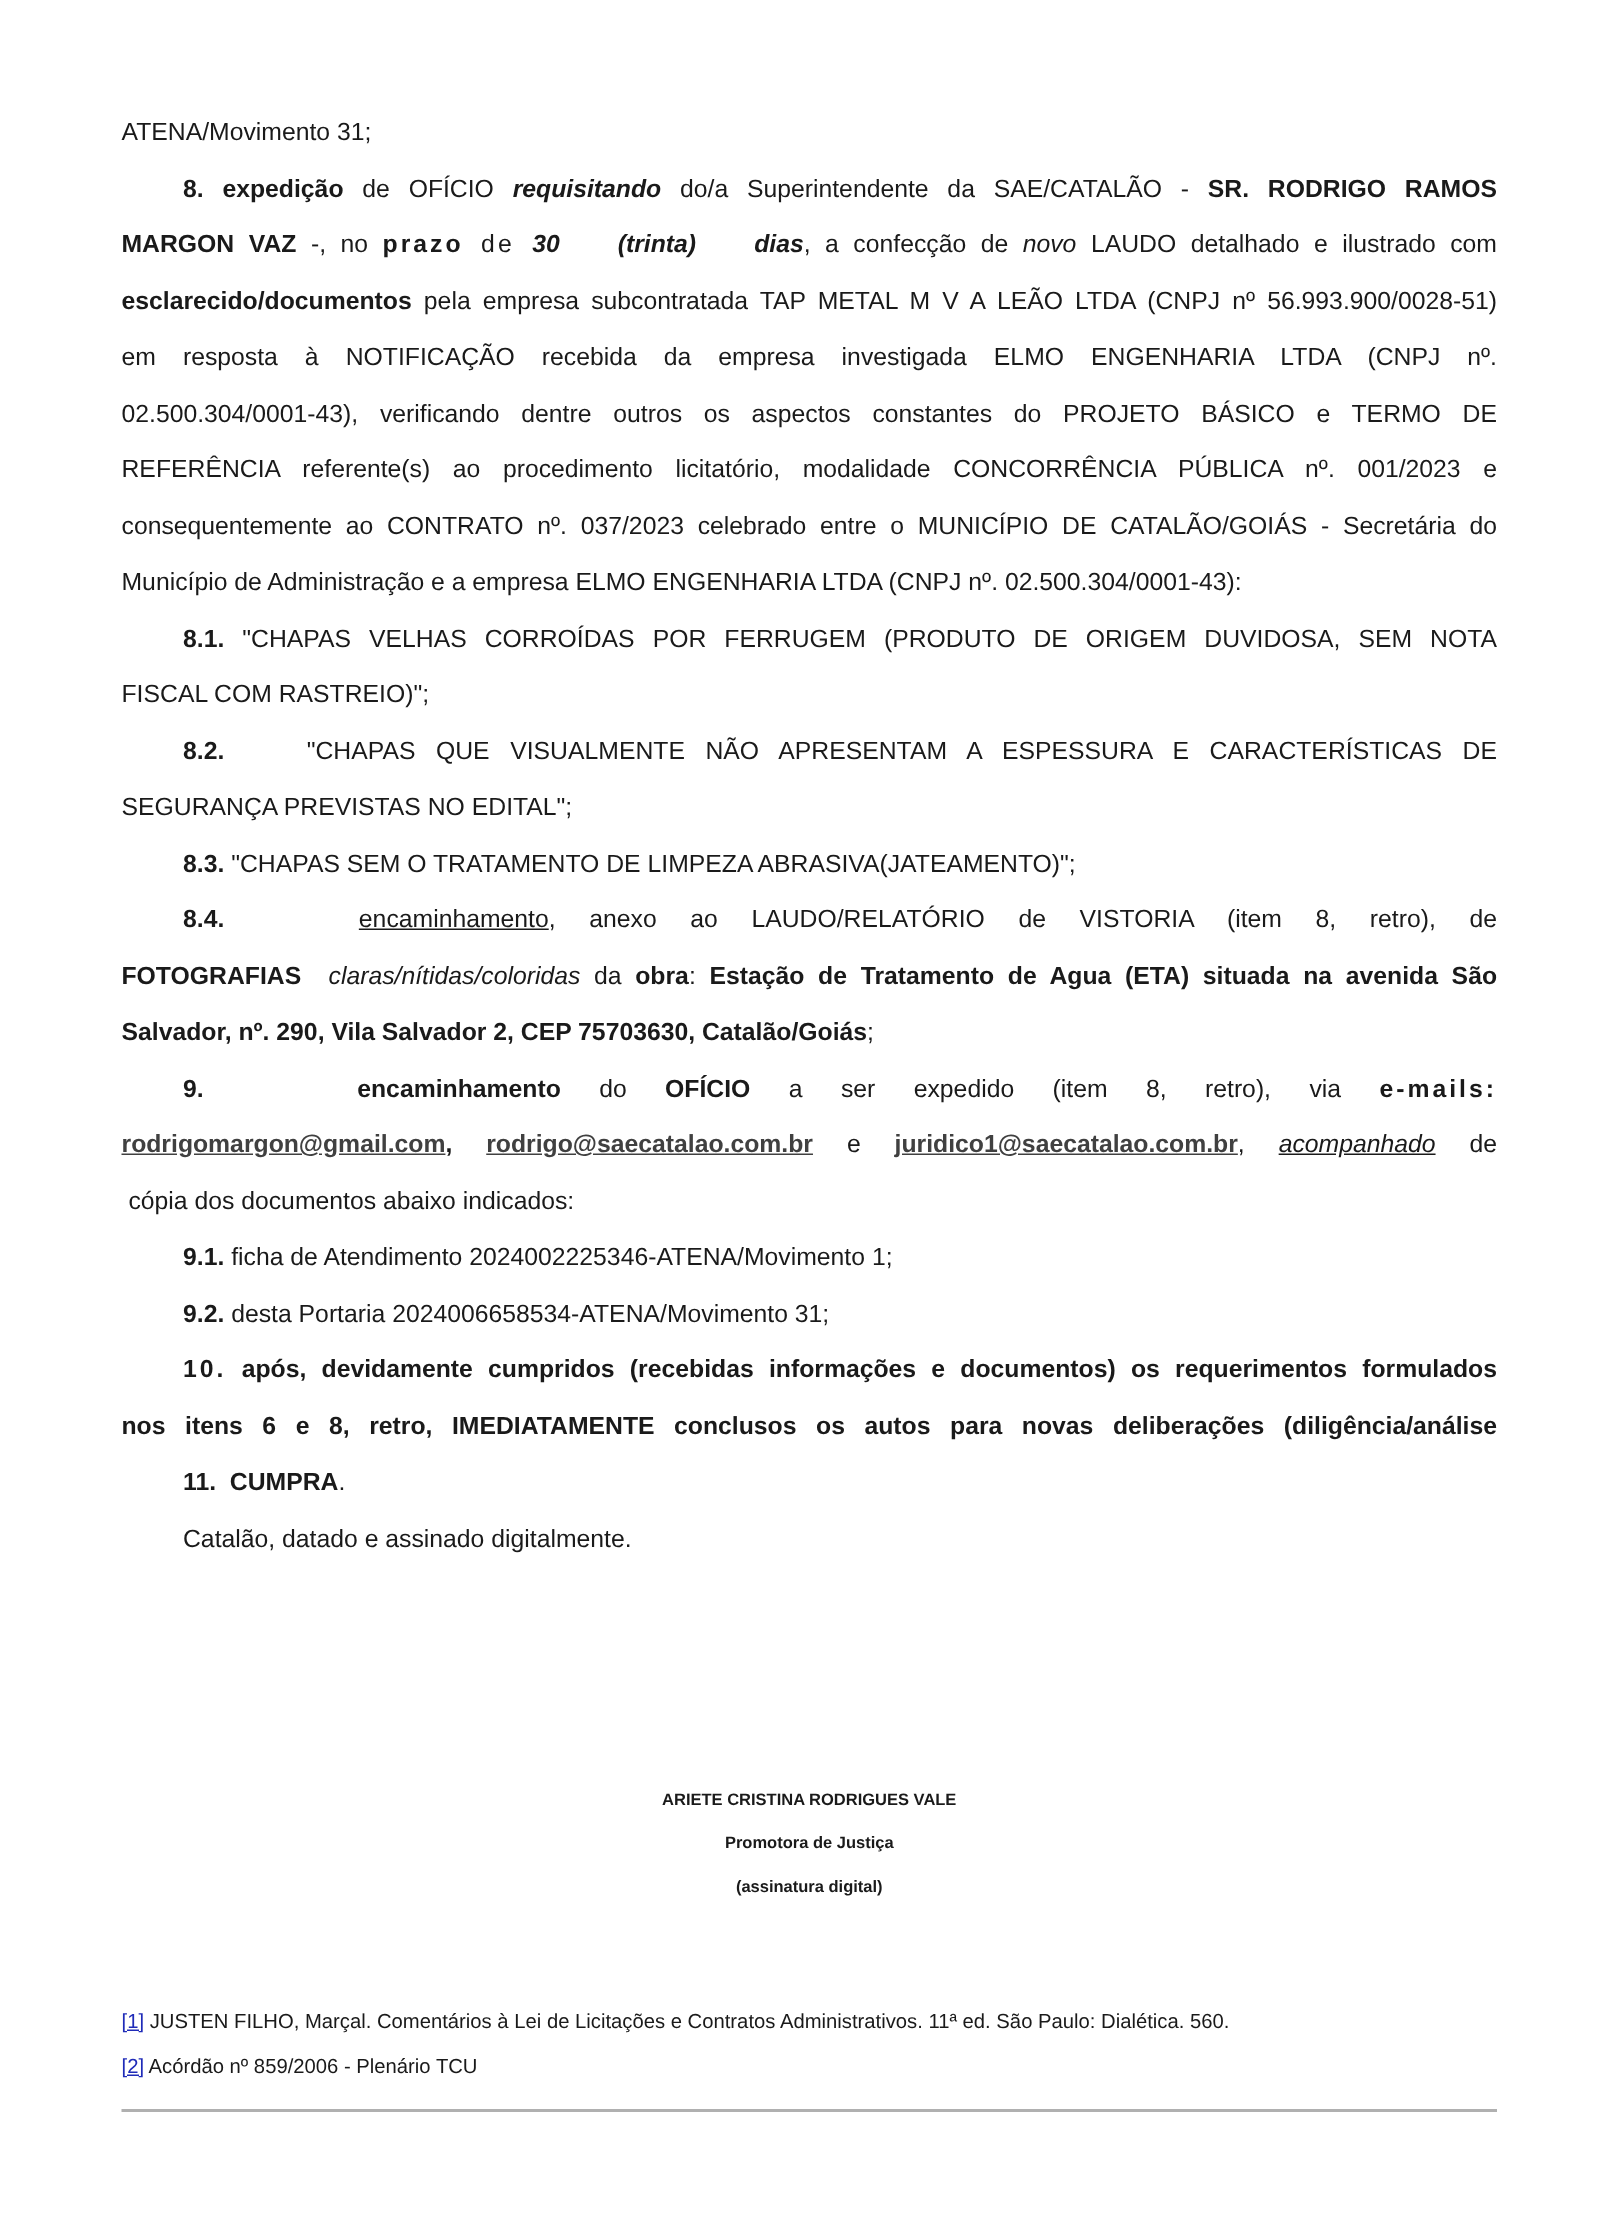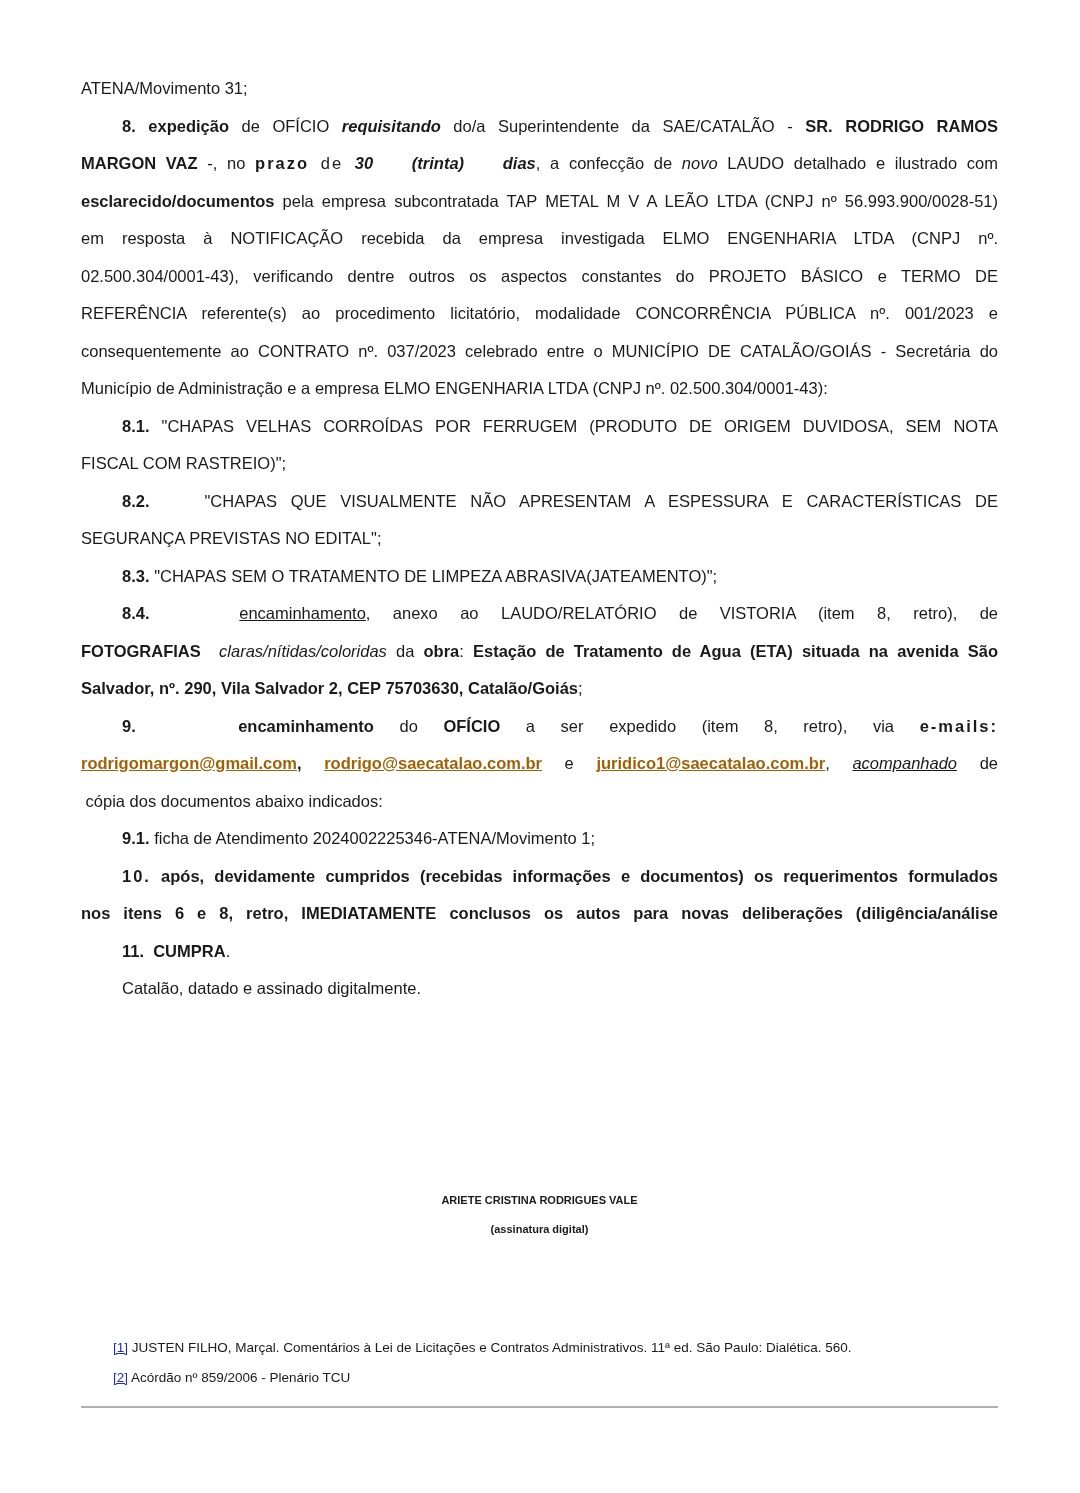--- a/index.html
+++ b/index.html
@@ -11,26 +11,26 @@
   .page { position: absolute; left: 81px; top: 70px; width: 917px; }
   .line {
     line-height: 37.5px; white-space: nowrap; text-align: justify;
     text-align-last: justify; height: 37.5px;
   }
   .line.last { text-align-last: left; }
   .indent { padding-left: 41px; }
   b, .b { font-weight: bold; }
   i { font-style: italic; }
   .u { text-decoration: underline; }
-  a.mail { color: #a16207; text-decoration: underline; font-weight: bold; }
+  a.mail { color: #404040; text-decoration: underline; font-weight: bold; }
   .spaced { letter-spacing: 2px; }
   .sig { position: absolute; left: 81px; width: 917px; top: 1186px; }
   .sig div { font-weight: bold; text-align: center; line-height: 29px; font-size: 11px; }
   .foot { position: absolute; left: 81px; top: 1333px; width: 917px; font-size: 13.5px; }
-  .foot div { line-height: 30px; margin-left: 32px; }
+  .foot div { line-height: 30px; }
   .foot a { color: #1f2bb8; text-decoration: underline; }
   .rule { position: absolute; left: 81px; top: 1406px; width: 917px; height: 0; border-top: 2px solid #b0b0b0; }
 </style>
 </head>
 <body>
 
 <div class="page">
 
   <div class="line last">
     <span>ATENA/Movimento 31;</span>
@@ -93,20 +93,24 @@
     <span>de</span>
   </div>
   <div class="line last">
     &nbsp;<span>cópia dos documentos abaixo indicados:</span>
   </div>
 
   <div class="line indent last">
     <b>9.1.</b>
     <span>ficha de Atendimento 2024002225346-ATENA/Movimento 1;</span>
   </div>
+  <div class="line indent last">
+    <b>9.2.</b>
+    <span>desta Portaria 2024006658534-ATENA/Movimento 31;</span>
+  </div>
 
   <div class="line indent">
     <b class="spaced">10.</b>
     <b>após, devidamente cumpridos (recebidas informações e documentos) os requerimentos formulados</b>
   </div>
   <div class="line">
     <b>nos itens 6 e 8, retro, </b><b>IMEDIATAMENTE</b><b> conclusos os autos para novas deliberações (diligência/análise</b>
   </div>
 
   <div class="line indent last">
@@ -114,20 +118,21 @@
     <b>CUMPRA</b><span>.</span>
   </div>
 
   <div class="line indent last">
     <span>Catalão, datado e assinado digitalmente.</span>
   </div>
 </div>
 
 <div class="sig">
   <div>ARIETE CRISTINA RODRIGUES VALE</div>
+  <div>Promotora de Justiça</div>
   <div>(assinatura digital)</div>
 </div>
 
 <div class="foot">
   <div>
     <a>[1]</a><span> JUSTEN FILHO, Marçal. Comentários à Lei de Licitações e Contratos Administrativos. 11ª ed. São Paulo: Dialética. 560.</span>
   </div>
   <div>
     <a>[2]</a><span> Acórdão nº 859/2006 - Plenário TCU</span>
   </div>

